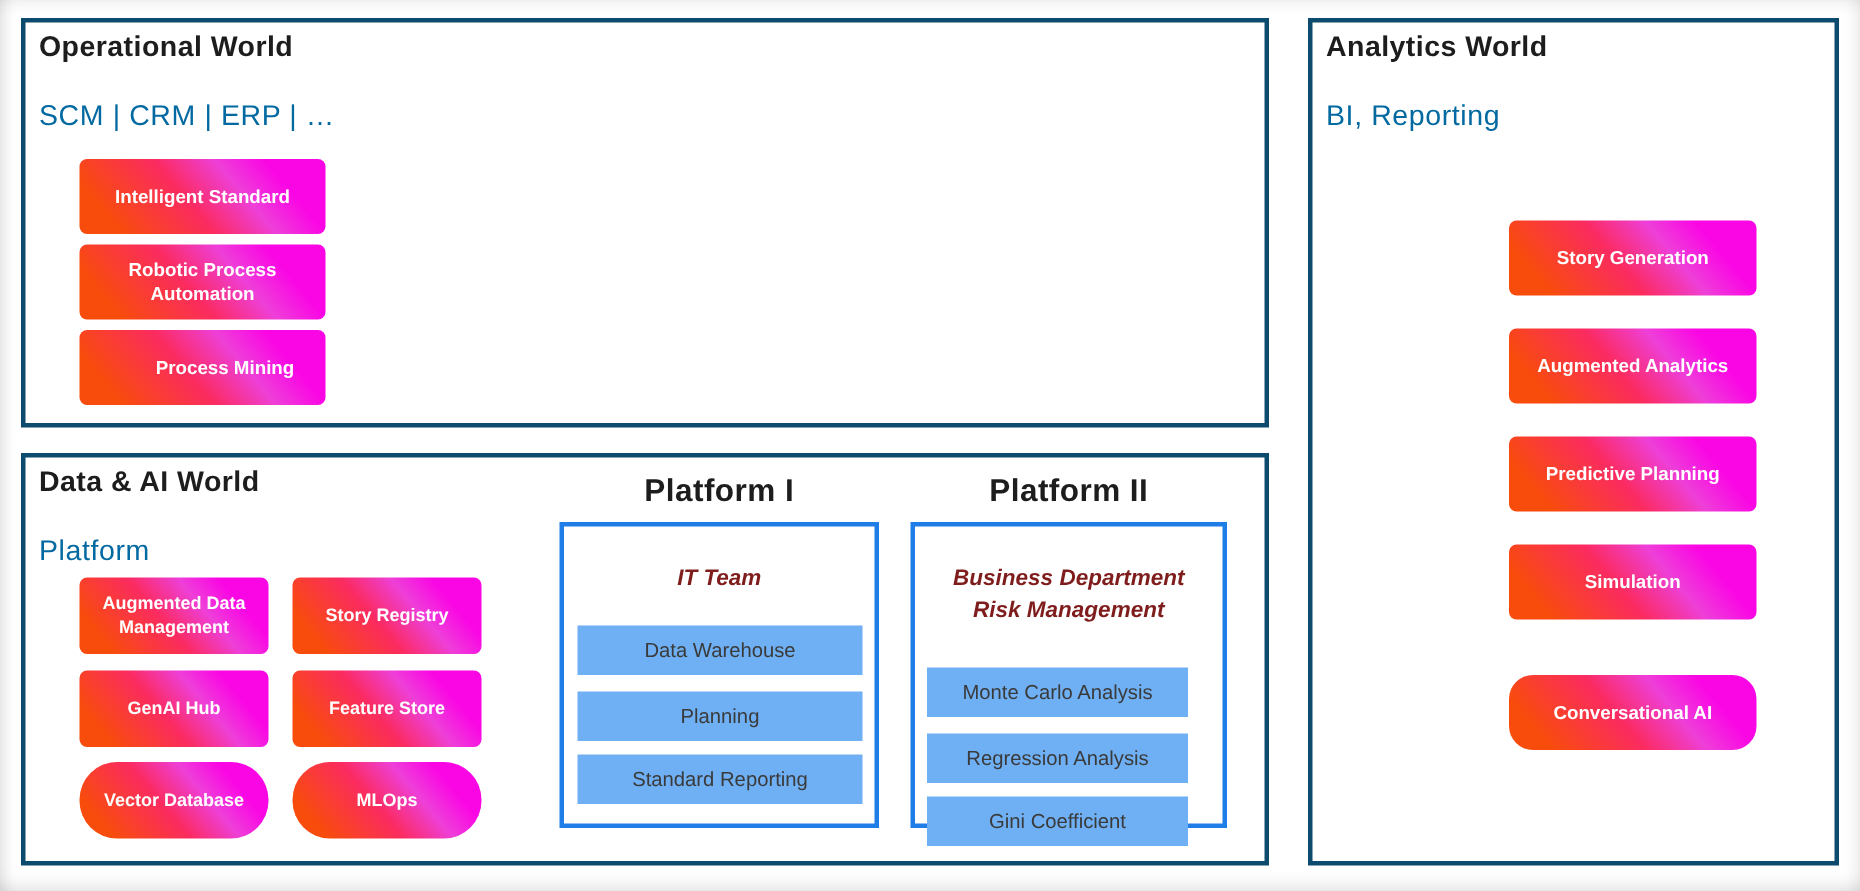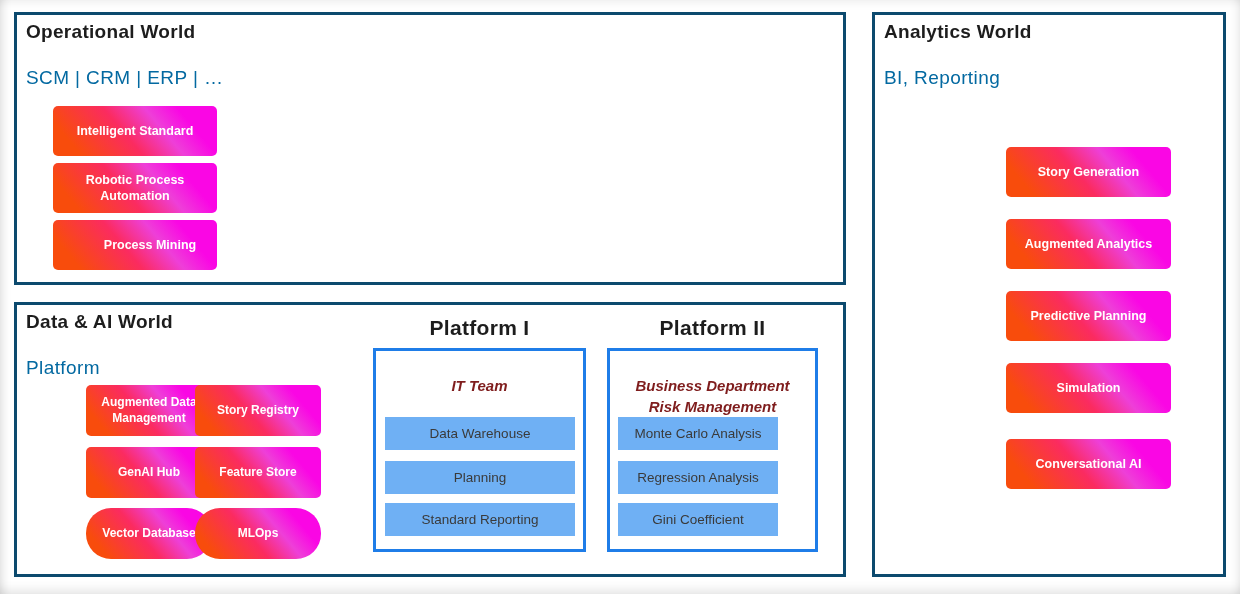--- a/index.html
+++ b/index.html
@@ -29,26 +29,26 @@
     border-radius:5px;color:#fff;font-weight:700;font-size:12.5px;line-height:1.3;padding:0 10px;
     box-sizing:border-box;
     background:linear-gradient(50deg,#f84c0c 14%,#fb2b60 44%,#ee3fd8 64%,#fa06e4 80%);
   }
   .chip.small{font-size:12px;}
   
   .op-chip{left:36px;width:164px;height:50px;}
   #op-chip-0{top:91px;} #op-chip-1{top:148px;} #op-chip-2{top:205px;padding-left:40px;}
   
   .da-chip{width:126px;height:51px;}
-  .da-col1{left:36px;margin-left:33px;} .da-col2{left:178px;}
+  .da-col1{left:36px;} .da-col2{left:178px;}
   .da-row1{top:80px;} .da-row2{top:142px;} .da-row3{top:203px;border-radius:25px;}
   
   .an-chip{left:91px;width:165px;height:50px;margin-left:40px;}
   #an-chip-0{top:132px;} #an-chip-1{top:204px;} #an-chip-2{top:276px;}
-  #an-chip-3{top:348px;} #an-chip-4{top:424px;}
+  #an-chip-3{top:348px;} #an-chip-4{top:435px;border-radius:16px;}
   
   .platform-heading{
     position:absolute;top:11px;text-align:center;font-size:21px;font-weight:700;color:#1d1d1d;letter-spacing:.3px;
   }
   #platform1-heading{left:356px;width:213px;}
   #platform2-heading{left:590px;width:211px;}
   .platform-box{
     position:absolute;top:43px;height:204px;background:#fff;border:3px solid #1f7de8;box-sizing:border-box;
   }
   #platform1-box{left:356px;width:213px;}
@@ -56,21 +56,21 @@
   .team-heading{
     position:absolute;top:24px;left:0;right:0;margin:0 auto;text-align:center;
     font-size:15px;font-weight:700;font-style:italic;color:#7f1d1d;line-height:1.4;
   }
   .team-heading.two-line{width:172px;}
   .blue-btn{
     position:absolute;display:flex;align-items:center;justify-content:center;text-align:center;
     background:#6fb0f4;color:#3a3a3a;font-size:13.5px;height:33px;box-sizing:border-box;
   }
   .p1-btn{left:9px;width:190px;}
-  .p2-btn{left:8px;width:160px;}
+  .p2-btn{left:8px;width:174px;margin-top:28px;}
   .brow1{top:66px;} .brow2{top:110px;} .brow3{top:152px;}
 </style>
 </head>
 <body>
 
 <div class="canvas">
 
   <div class="world-box" id="box-operational">
     <div class="world-title">Operational World</div>
     <div class="world-subtitle">SCM | CRM | ERP | …</div>

